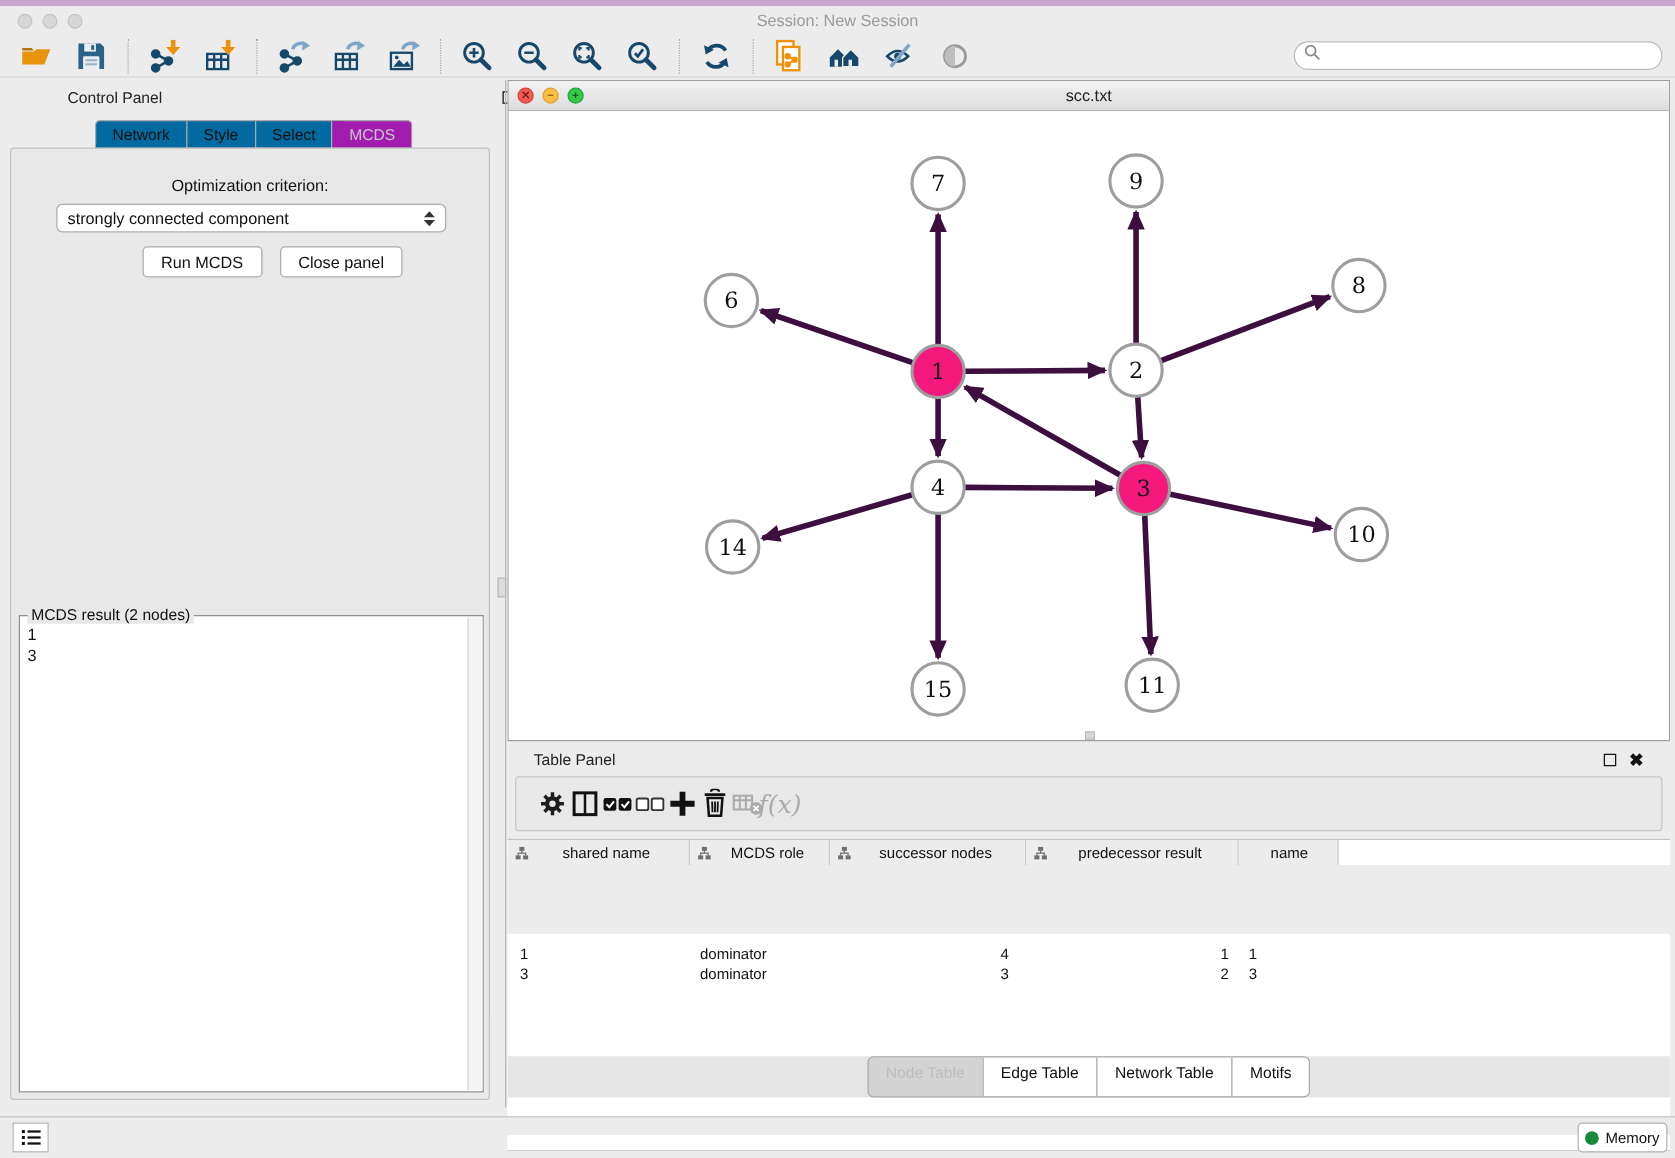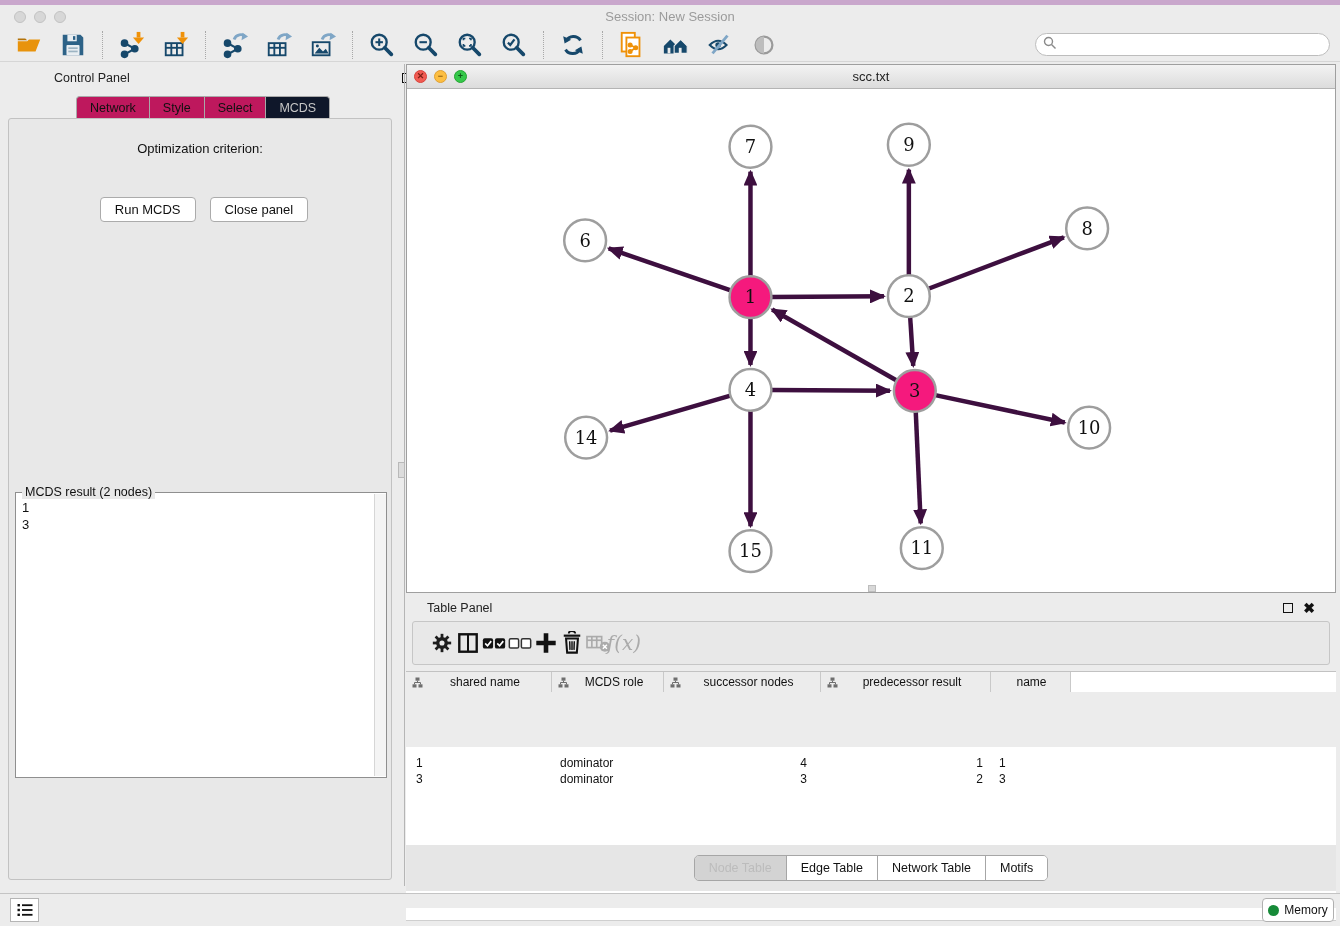--- a/index.html
+++ b/index.html
@@ -24,31 +24,31 @@
   #search-icon { position:absolute; margin-left:8px; }
 
   
   #control-panel { left:0; top:64px; width:400px; height:822px; }
   #cp-header { left:0; top:4px; width:100%; height:20px; display:flex; align-items:center; padding:0 10px;margin-left:44px; }
   #cp-title { font-size:12.5px; color:#222; }
   .panel-ctrls { margin-left:auto; display:flex; align-items:center; gap:10px; }
   .float-icon { width:10px; height:10px; border:1.6px solid #111; display:inline-block; }
   .close-icon { font-size:14px; font-weight:bold; color:#111; line-height:10px; }
   #cp-tabs { left:76px; top:32px; display:flex; }
-  .cp-tab { font-size:12.5px; padding:4px 13px 3px; background:#be185d; border:1px solid #a9a9a9; border-right:none; color:#111; }
+  .cp-tab { font-size:12.5px; padding:4px 13px 3px; background:#0369a1; border:1px solid #a9a9a9; border-right:none; color:#111; }
   .cp-tab:first-child { border-top-left-radius:4px; }
   .cp-tab:last-child { border-right:1px solid #a9a9a9; border-top-right-radius:4px; }
-  .cp-tab.selected { background:#0f172a; color:#c6c6c6; border-bottom-color:#e4e4e4; }
+  .cp-tab.selected { background:#a21caf; color:#c6c6c6; border-bottom-color:#e4e4e4; }
   #cp-body { left:8px; top:54px; width:384px; height:762px; background:#e8e8e8; border:1px solid #c2c2c2; border-radius:3px; }
   #opt-label { width:100%; text-align:center; top:22px; font-size:13px; color:#111; }
   #criterion-select { left:36px; top:44px; width:312px; height:23px; background:#fff; border:1px solid #adadad; border-radius:5px; display:flex; align-items:center; padding:0 8px; font-size:13px; color:#111; }
   #criterion-stepper { margin-left:auto; display:flex; flex-direction:column; gap:2px; align-items:center; }
-  #cp-buttons { left:4px; top:78px; width:100%; display:flex; justify-content:center; gap:14px; }
+  #cp-buttons { left:18px; top:78px; width:100%; display:flex; justify-content:center; gap:14px; }
   .btn { background:#fff; border:1px solid #ababab; border-radius:4px; font-size:13px; padding:4px 14px; color:#111; }
-  #result-box { left:6px; top:373px; width:372px; height:286px; border:1px solid #8f8f8f; background:#fff; }
+  #result-box { left:6px; top:373px; width:372px; height:382px; border:1px solid #8f8f8f; background:#fff; }
   #result-legend { position:absolute; top:-8px; left:6px; background:#e8e8e8; padding:0 3px; font-size:12.5px; color:#111; }
   #result-text { position:absolute; left:0; top:2px; right:13px; bottom:0; font-size:13px; line-height:17px; padding:4px 6px; white-space:pre; color:#111; }
   #result-scroll { position:absolute; right:0; top:1px; bottom:1px; width:12px; background:#f4f4f4; border-left:1px solid #d6d6d6; }
 
   
   #v-divider { left:404px; top:64px; width:1px; height:822px; background:#b5b5b5; }
   #v-grip { left:398px; top:462px; width:7px; height:16px; background:#dcdcdc; border:1px solid #b9b9b9; }
 
   
   #net-window { left:406px; top:64px; width:930px; height:529px; border:1px solid #9f9f9f; background:#fff; }
@@ -76,21 +76,21 @@
   .hcell.noicon .hlabel { text-align:center; }
   .hcell.filler { background:#fff; border-right:none; }
   #table-body { grid-auto-rows:16px; padding-top:4px; }
   #table-body .cell { font-size:12px; color:#111; line-height:16px; }
   #table-body .c0 { padding-left:10px; }
   #table-body .c1 { padding-left:8px; }
   #table-body .c2 { text-align:right; padding-right:14px; }
   #table-body .c3 { text-align:right; padding-right:8px; }
   #table-body .c4 { padding-left:8px; }
   #table-white { left:0; top:76px; width:930px; height:174px; background:#fff; border-bottom:1px solid #cfcfcf; }
-  #tp-tabs-strip { left:0; top:250px; width:930px; height:46px; background:#e6e6e6; display:flex; align-items:center; justify-content:center; }
+  #tp-tabs-strip { left:0; top:250px; width:930px; height:33px; background:#e6e6e6; display:flex; justify-content:center; }
   #tp-tabs { display:flex; border:1px solid #a6a6a6; border-radius:5px; overflow:hidden; }
   .tp-tab { font-size:12.5px; padding:5px 14px; background:#fff; color:#111; border-left:1px solid #a6a6a6; }
   .tp-tab:first-child { border-left:none; }
   .tp-tab.selected { background:#d3d3d3; color:#bcbcbc; }
 
   
   #status-bar { left:0; top:893px; width:1340px; height:15px; border-top:1px solid #c4c4c4; background:#ececec; }
   #list-button { left:10px; top:4px; width:29px; height:24px; background:#fff; border:1px solid #b5b5b5; display:flex; align-items:center; justify-content:center; }
   #memory-button { right:6px; top:4px; width:72px; height:24px; background:#fff; border:1px solid #b0b0b0; border-radius:4px; display:flex; align-items:center; justify-content:center; gap:5px; font-size:12px; color:#111; position:absolute; }
   #memory-dot { width:11px; height:11px; border-radius:50%; background:#168a38; }
@@ -295,20 +295,31 @@
     </span>
   </div>
   <div id="cp-tabs" class="abs">
     <span class="cp-tab">Network</span>
     <span class="cp-tab">Style</span>
     <span class="cp-tab">Select</span>
     <span class="cp-tab selected">MCDS</span>
   </div>
   <div id="cp-body" class="abs">
     <div id="opt-label" class="abs">Optimization criterion:</div>
+    <div id="criterion-select" class="abs">
+      <span>strongly connected component</span>
+      <span id="criterion-stepper">
+        <svg width="9" height="5" viewBox="0 0 9 5">
+            <path d="M0 5 L4.5 0 L9 5 Z" fill="#333"></path>
+          </svg>
+        <svg width="9" height="5" viewBox="0 0 9 5">
+            <path d="M0 0 L4.5 5 L9 0 Z" fill="#333"></path>
+          </svg>
+      </span>
+    </div>
     <div id="cp-buttons" class="abs">
       <button class="btn">Run MCDS</button>
       <button class="btn">Close panel</button>
     </div>
     <div id="result-box" class="abs">
       <span id="result-legend">MCDS result (2 nodes)</span>
       <div id="result-text">1
 3</div>
       <div id="result-scroll"></div>
     </div>

